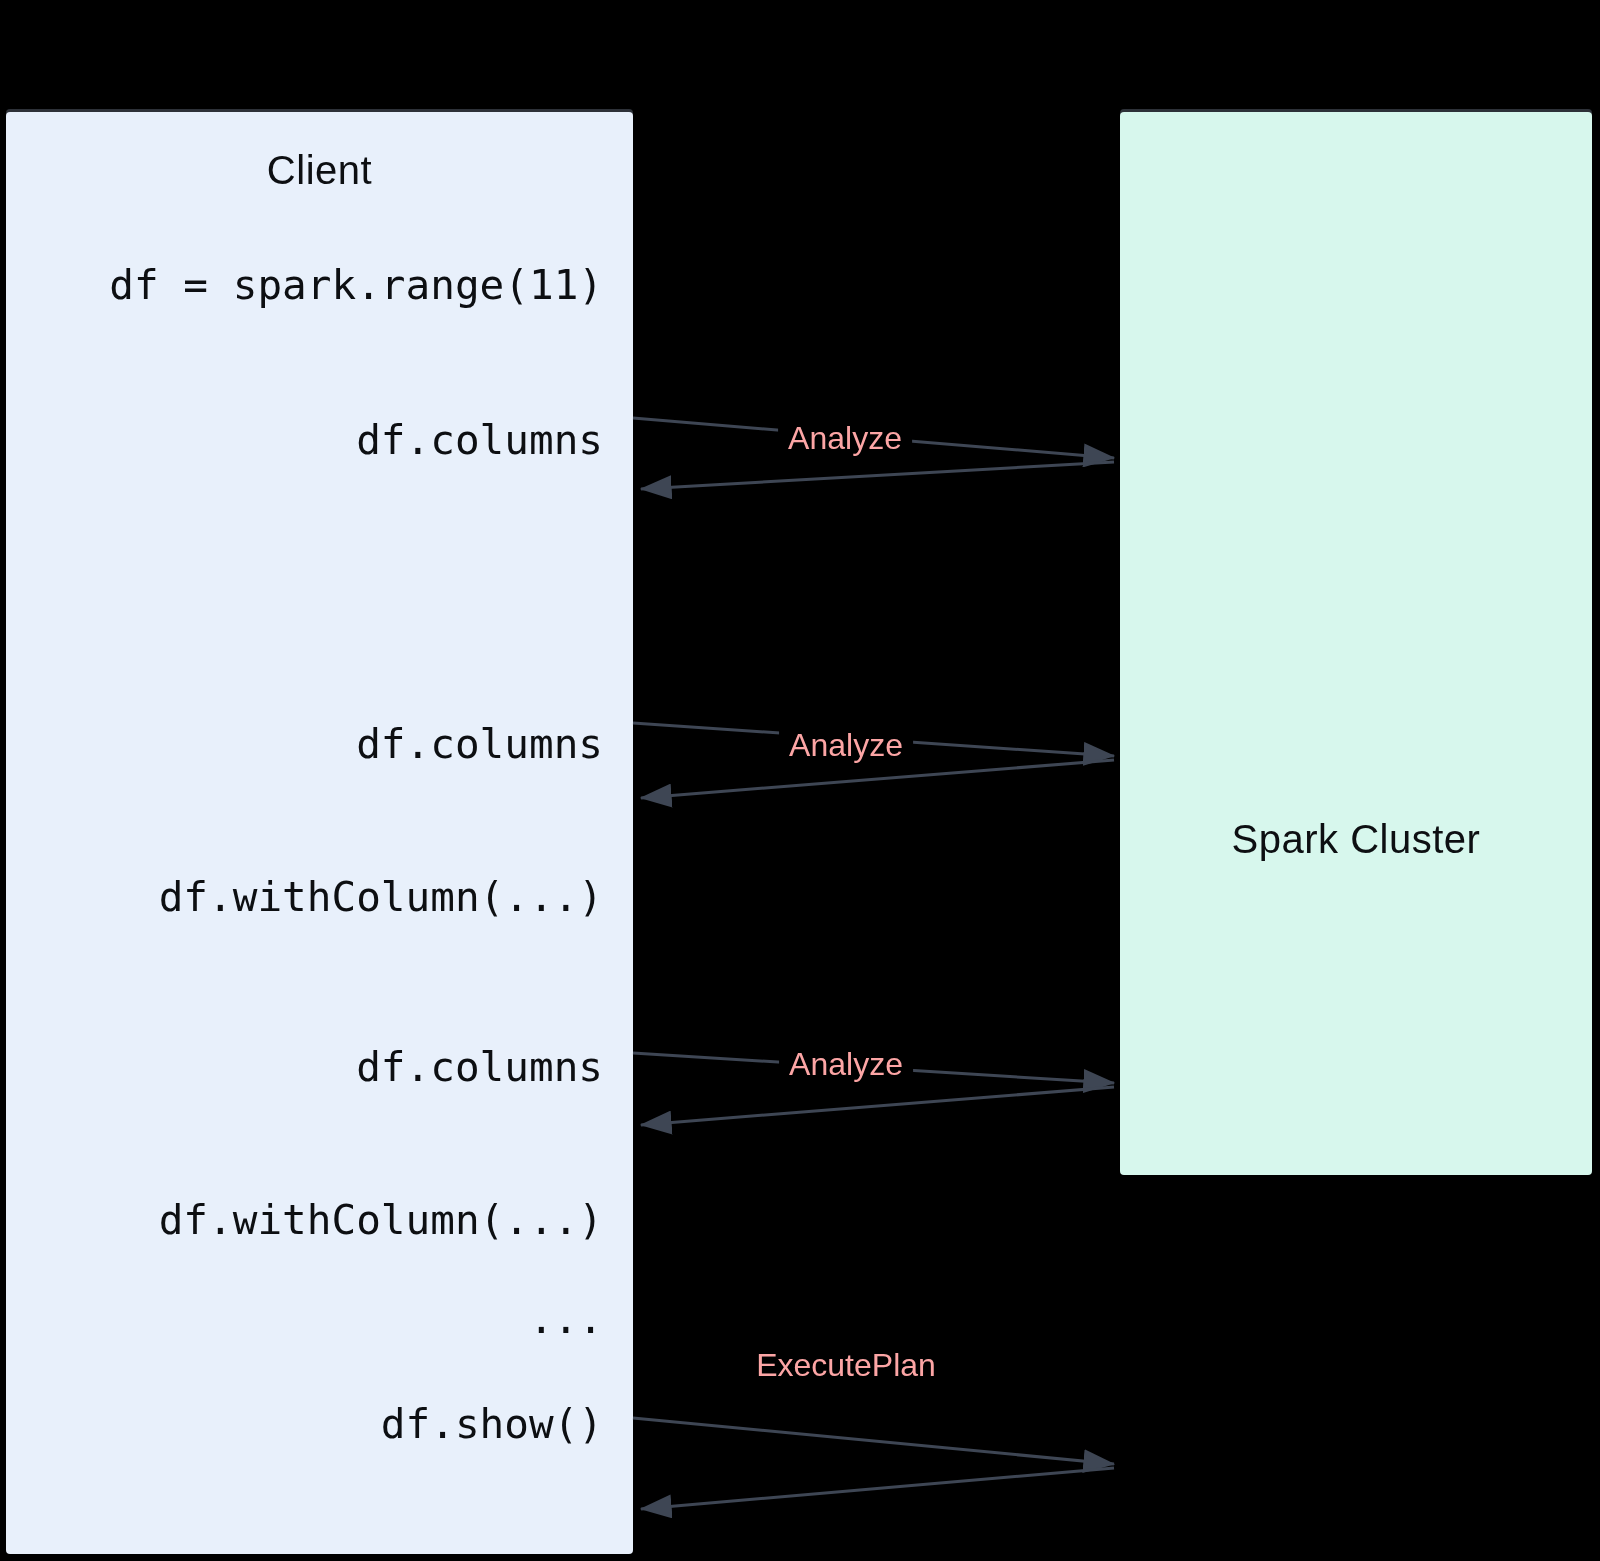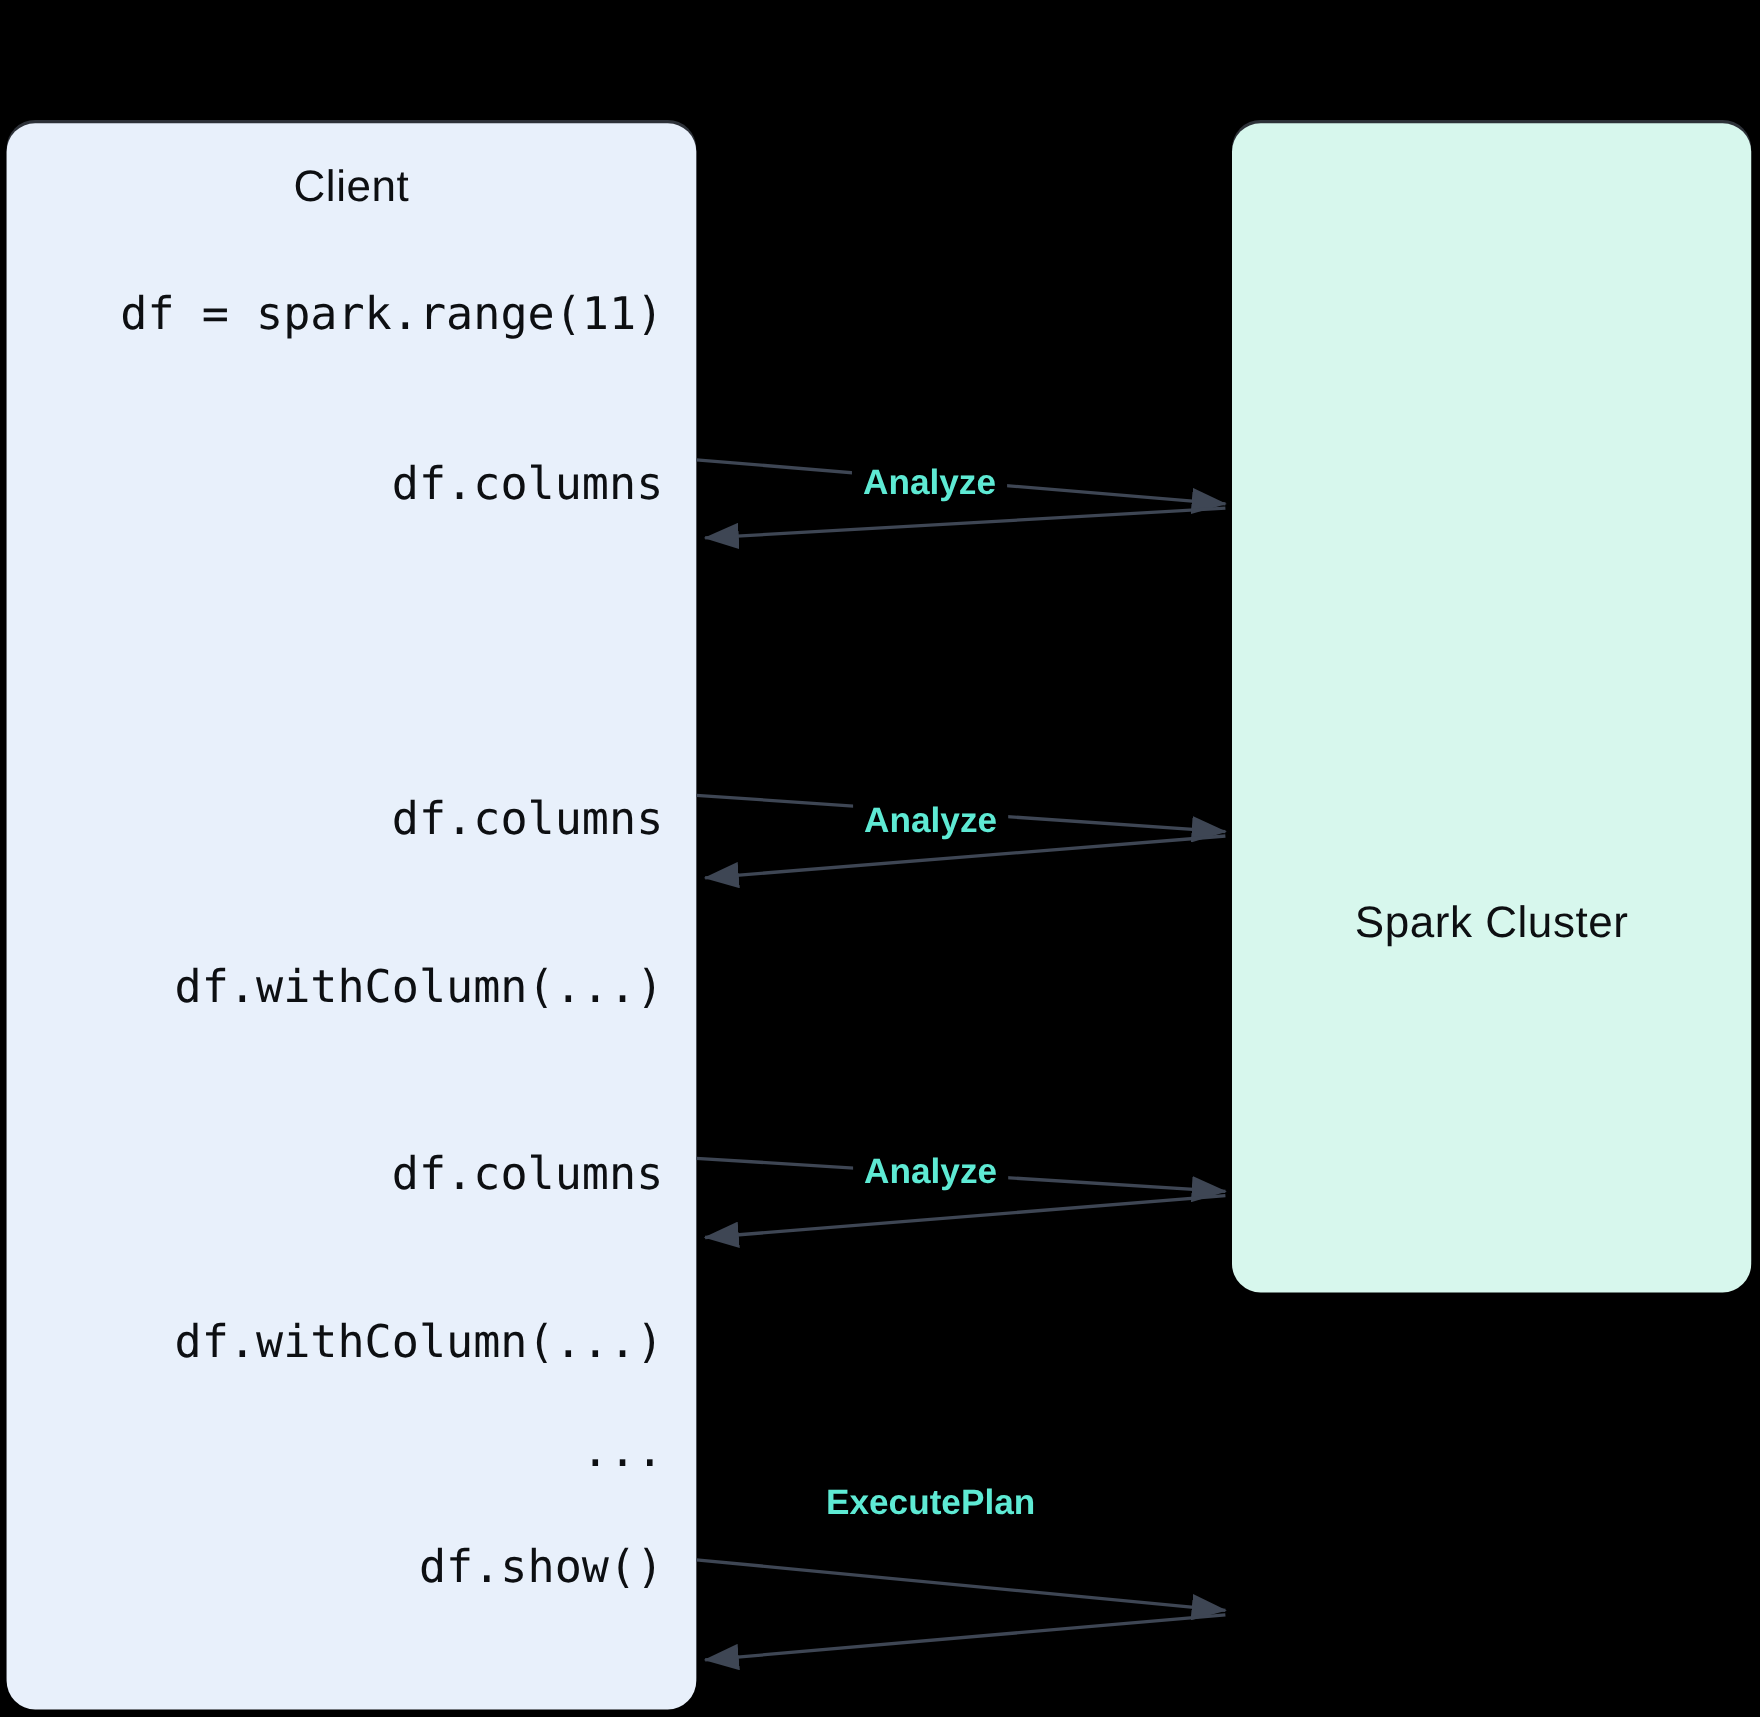--- a/index.html
+++ b/index.html
@@ -10,21 +10,21 @@
   .canvas {
     position: relative;
     width: 1600px;
     height: 1561px;
     background: #000000;
     overflow: hidden;
     font-family: "Liberation Sans", sans-serif;
   }
   .panel {
     position: absolute;
-    border-radius: 26px;
+    border-radius: 4px;
     box-shadow: 0 -3px 0 rgba(90, 97, 112, 0.5);
   }
   .panel-client {
     left: 6px;
     top: 112px;
     width: 627px;
     height: 1442px;
     background: #e8f0fb;
   }
   .panel-cluster {
@@ -60,23 +60,23 @@
   .arrow-svg {
     position: absolute;
     left: 0;
     top: 0;
     pointer-events: none;
   }
   .flow-label {
     position: absolute;
     transform: translate(-50%, -50%);
     background: #000000;
-    color: #5eead4;
+    color: #fca5a5;
     font-size: 32px;
-    font-weight: bold;
+    font-weight: normal;
     line-height: 38px;
     padding: 0 10px;
     white-space: nowrap;
   }
 </style>
 </head>
 <body>
 
 <div class="canvas">
 

